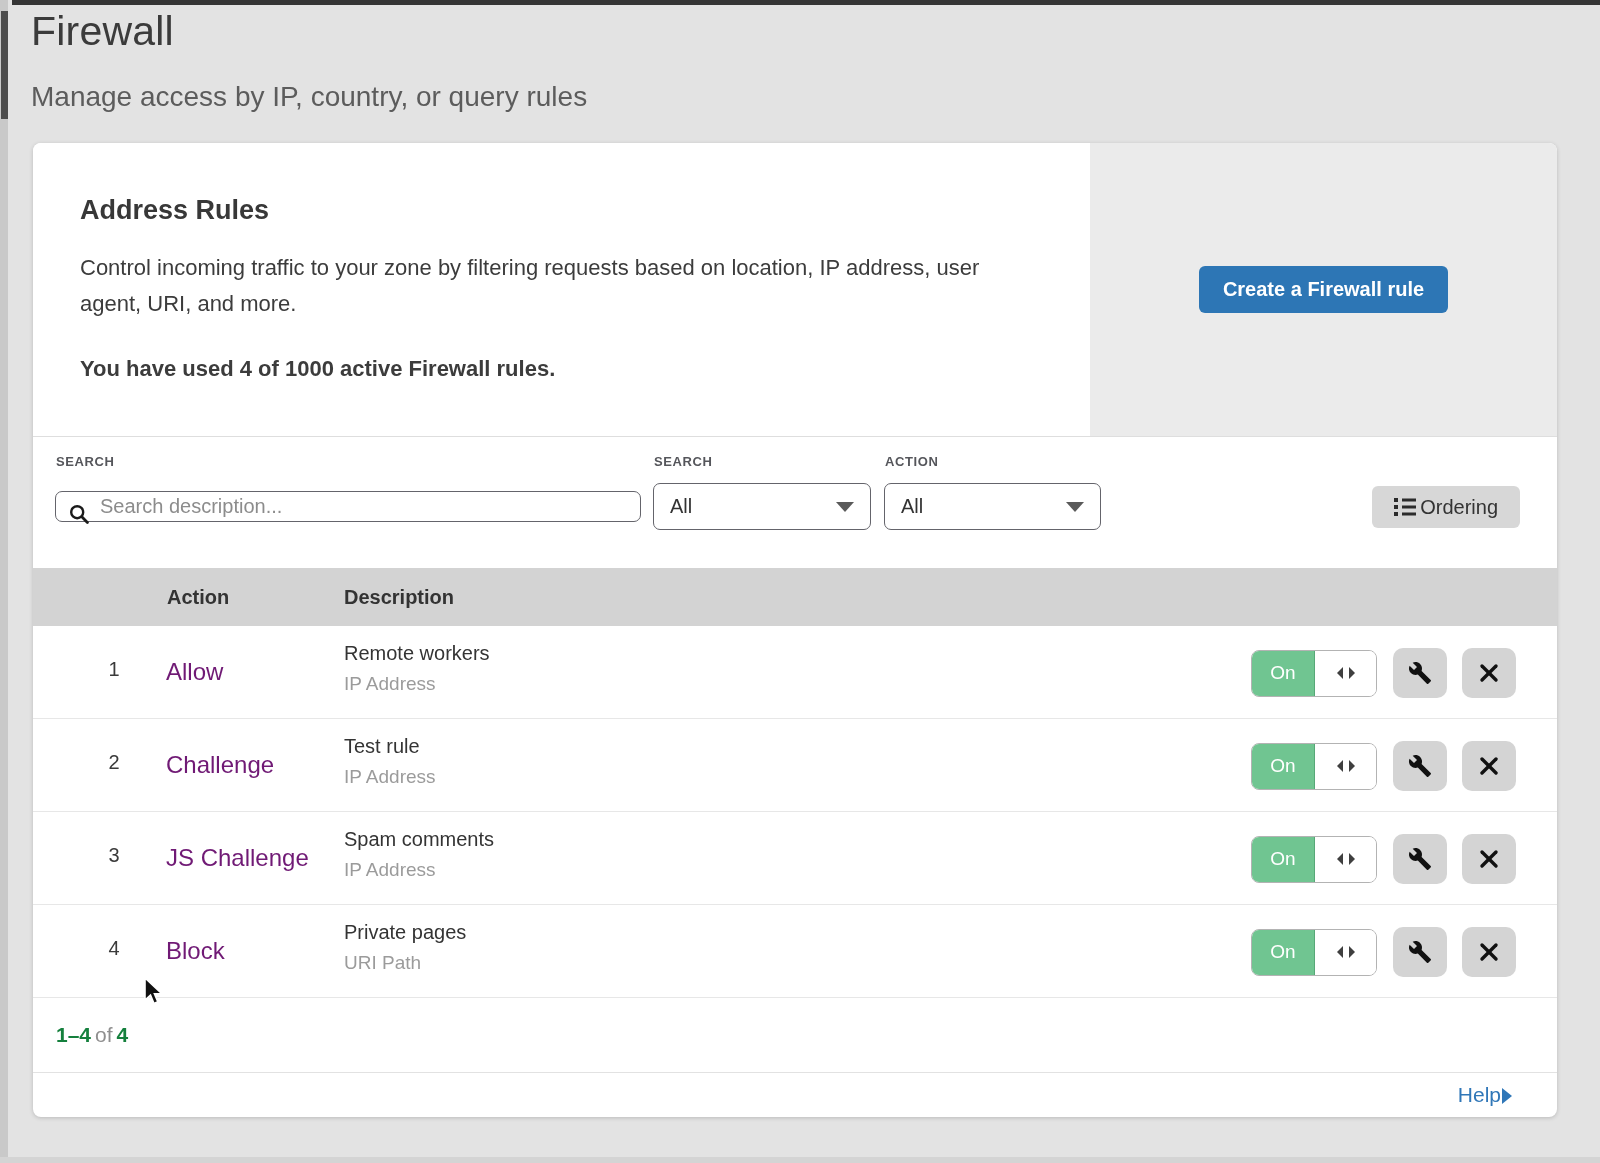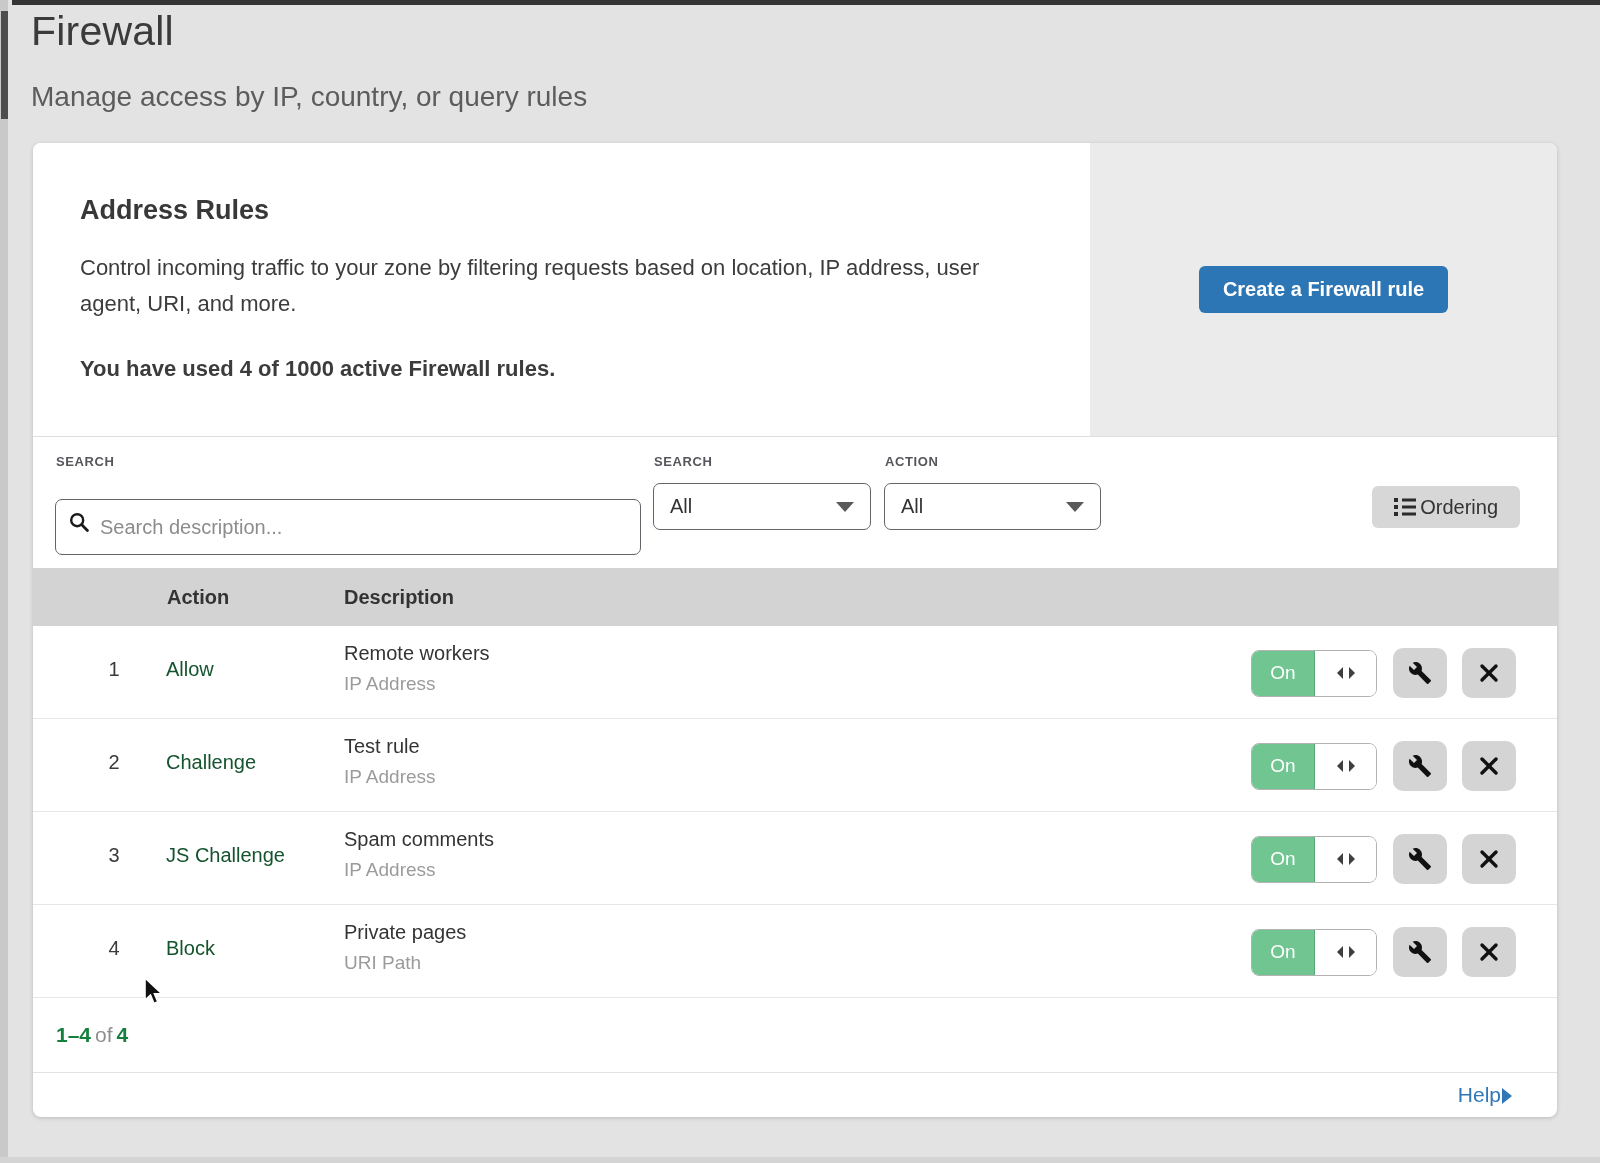--- a/index.html
+++ b/index.html
@@ -46,21 +46,21 @@
 
   
   .filters { position: relative; height: 131px; background: #ffffff; }
   .filter-label {
     position: absolute; top: 17px; font-size: 13px; font-weight: 700;
     color: #55565b; letter-spacing: 0.6px;
   }
   .lbl-search { left: 23px; }
   .lbl-status { left: 621px; }
   .lbl-action { left: 852px; }
-  .search-wrap { position: absolute; left: 22px; top: 62px; width: 586px; height: 56px; }
+  .search-wrap { position: absolute; left: 22px; top: 54px; width: 586px; height: 31px; }
   .search-wrap input {
     width: 100%; height: 100%; border: 1px solid #64646b; border-radius: 7px;
     font-family: inherit; font-size: 20px; color: #3a3a3a; padding: 0 14px 0 44px;
     background: #fff; outline: none;
   }
   .search-wrap input::placeholder { color: #8c8c8c; }
   .search-icon { position: absolute; left: 14px; top: 13px; width: 20px; height: 20px; }
   .dropdown {
     position: absolute; top: 46px; height: 47px; border: 1px solid #64646b; border-radius: 7px;
     background: #fff; display: flex; align-items: center; justify-content: space-between;
@@ -83,21 +83,21 @@
   }
   .th { font-size: 20px; font-weight: 700; color: #333; position: absolute; }
   .th-action { left: 134px; }
   .th-description { left: 311px; }
 
   .rule-row {
     height: 93px; border-bottom: 1px solid #e7e7e7; position: relative;
     background: #fff;
   }
   .rule-number { position: absolute; left: 68px; width: 26px; text-align: center; top: 32px; font-size: 20px; color: #3a3a3a; }
-  .rule-action { position: absolute; left: 133px; top: 32px; font-size: 20px; color: #14532d; }
+  .rule-action { position: absolute; left: 133px; top: 32px; font-size: 24px; color: #701a75; }
   .rule-desc { position: absolute; left: 311px; top: 16px; }
   .rule-desc-title { font-size: 20px; color: #343434; }
   .rule-desc-sub { margin-top: 8px; font-size: 19px; color: #9b9b9b; }
 
   .row-controls { position: absolute; right: 41px; top: 22px; display: flex; align-items: center; }
   .toggle {
     display: flex; width: 126px; height: 47px; border-radius: 8px; overflow: hidden;
     border: 1px solid #b3b3b3; cursor: pointer; background: #fff;
   }
   .toggle-on {

